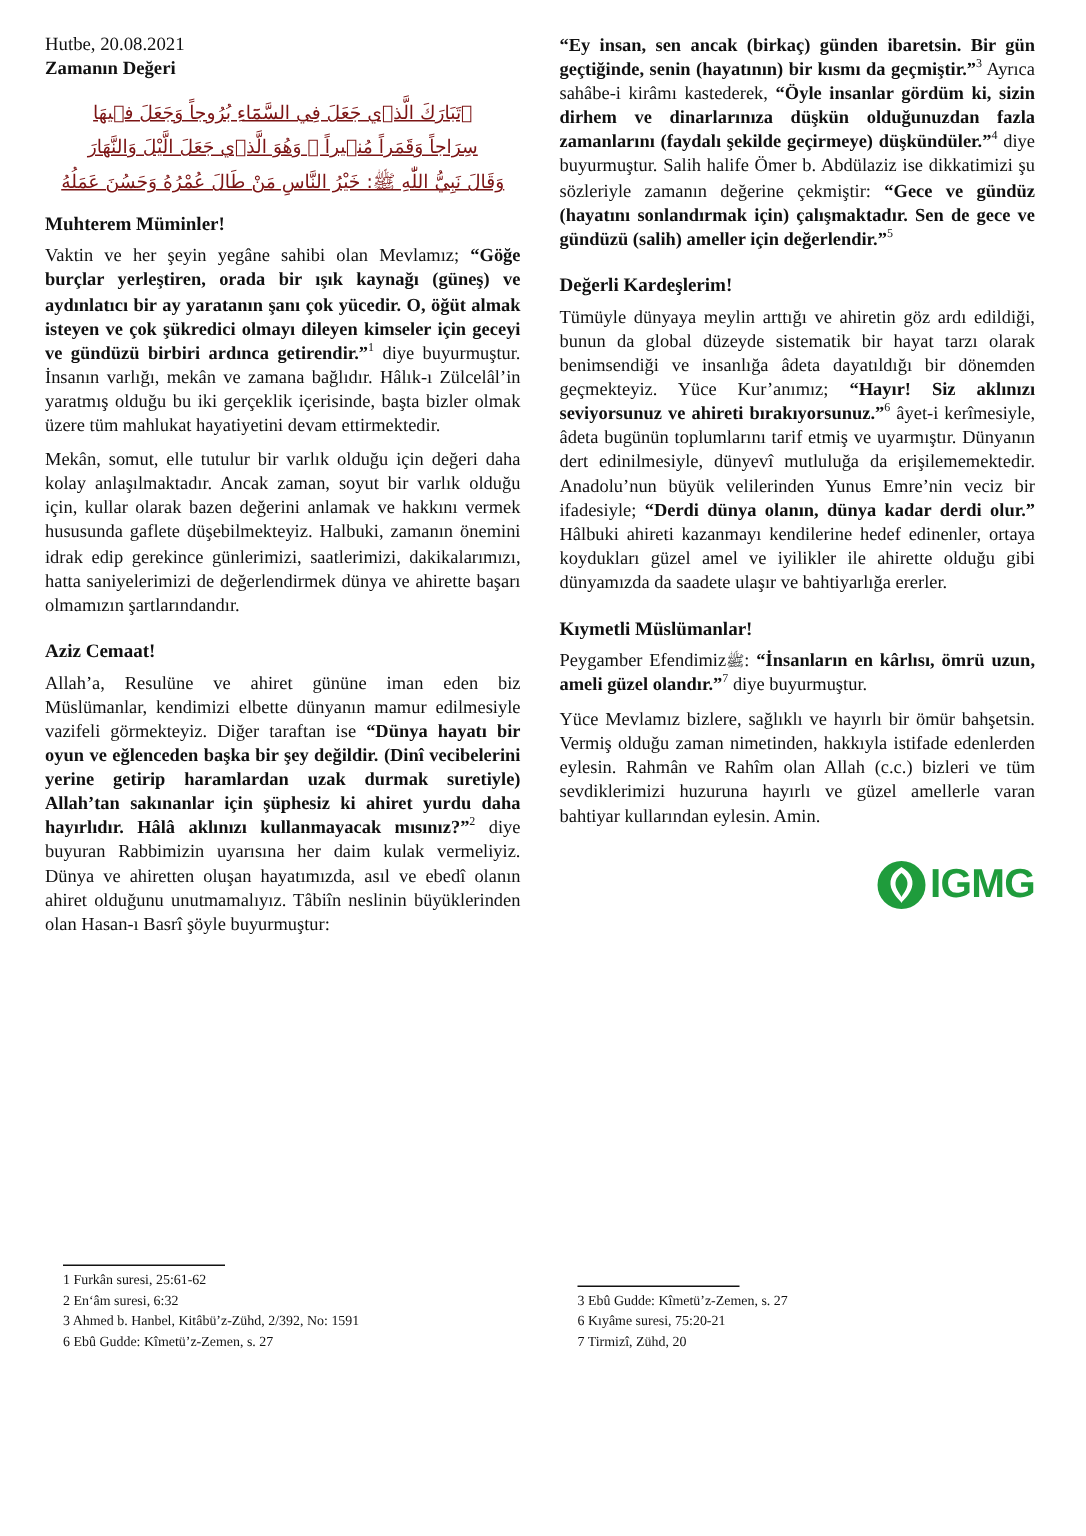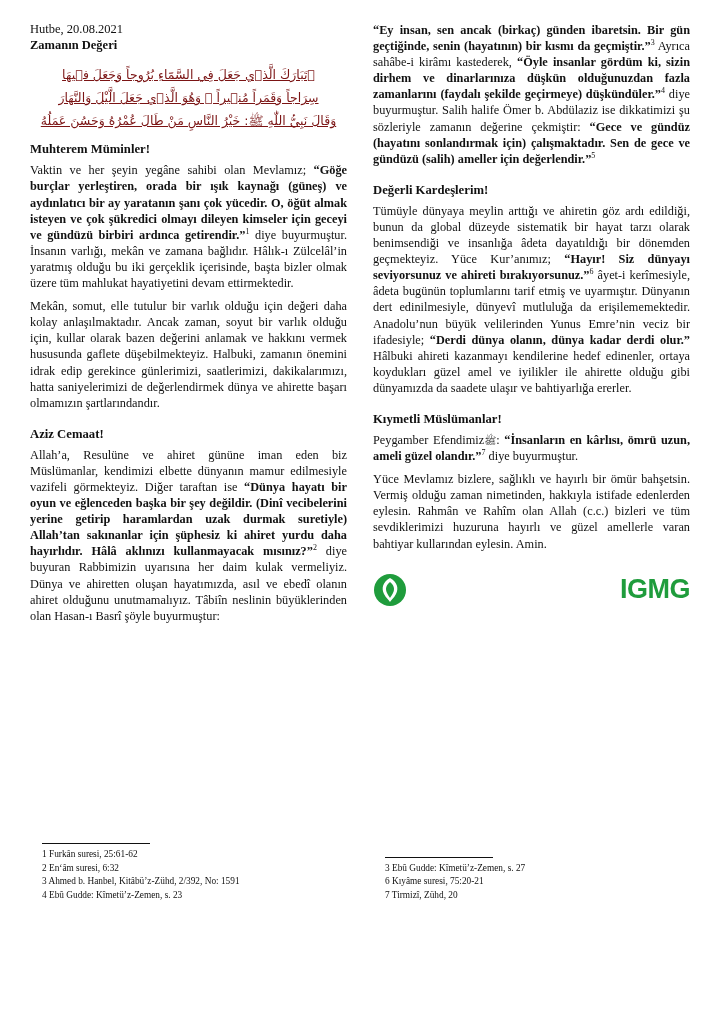--- a/index.html
+++ b/index.html
@@ -98,21 +98,21 @@
     height: 1px;
     background: #111;
     margin-bottom: 4px;
   }
   .footnote {
     display: block;
   }
   .logo-wrap {
     display: flex;
     align-items: center;
-    justify-content: space-between;
+    justify-content: flex-end;
     gap: 2px;
     margin: 14px 0 6px 0;
   }
   .logo-mark {
     width: 34px;
     height: 34px;
     position: relative;
   }
   .logo-text {
     font-family: "Liberation Sans", sans-serif;
@@ -155,36 +155,36 @@
         <b>“Dünya hayatı bir oyun ve eğlenceden başka bir şey değildir. (Dinî vecibelerini yerine getirip haramlardan uzak durmak suretiyle) Allah’tan sakınanlar için şüphesiz ki ahiret yurdu daha hayırlıdır. Hâlâ aklınızı kullanmayacak mısınız?”</b><sup>2</sup><span> diye buyuran Rabbimizin uyarısına her daim kulak vermeliyiz. Dünya ve ahiretten oluşan hayatımızda, asıl ve ebedî olanın ahiret olduğunu unutmamalıyız. Tâbiîn neslinin büyüklerinden olan Hasan-ı Basrî şöyle buyurmuştur:</span>
       </p>
 
       <div class="spacer-flex"></div>
 
       <div class="footnotes">
         <div class="footnote-rule"></div>
         <span class="footnote">1  Furkân suresi, 25:61-62</span>
         <span class="footnote">2  En‘âm suresi, 6:32</span>
         <span class="footnote">3  Ahmed b. Hanbel, Kitâbü’z-Zühd, 2/392, No: 1591</span>
-        <span class="footnote">4  Ebû Gudde: Kîmetü’z-Zemen, s. 23</span>
+        <span class="footnote">6  Ebû Gudde: Kîmetü’z-Zemen, s. 27</span>
       </div>
     </div>
 
     <div class="col">
       <p class="body">
         <b>“Ey insan, sen ancak (birkaç) günden ibaretsin. Bir gün geçtiğinde, senin (hayatının) bir kısmı da geçmiştir.”</b><sup>3</sup><span> Ayrıca sahâbe-i kirâmı kastederek,</span>
         <b>“Öyle insanlar gördüm ki, sizin dirhem ve dinarlarınıza düşkün olduğunuzdan fazla zamanlarını (faydalı şekilde geçirmeye) düşkündüler.”</b><sup>4</sup><span> diye buyurmuştur. Salih halife Ömer b. Abdülaziz ise dikkatimizi şu sözleriyle zamanın değerine çekmiştir:</span>
         <b>“Gece ve gündüz (hayatını sonlandırmak için) çalışmaktadır. Sen de gece ve gündüzü (salih) ameller için değerlendir.”</b><sup>5</sup>
       </p>
 
       <div class="heading">Değerli Kardeşlerim!</div>
 
       <p class="body">
         <span>Tümüyle dünyaya meylin arttığı ve ahiretin göz ardı edildiği, bunun da global düzeyde sistematik bir hayat tarzı olarak benimsendiği ve insanlığa âdeta dayatıldığı bir dönemden geçmekteyiz. Yüce Kur’anımız;</span>
-        <b>“Hayır! Siz dünyayı seviyorsunuz ve ahireti bırakıyorsunuz.”</b><sup>6</sup><span> âyet-i kerîmesiyle, âdeta bugünün toplumlarını tarif etmiş ve uyarmıştır. Dünyanın dert edinilmesiyle, dünyevî mutluluğa da erişilememektedir. Anadolu’nun büyük velilerinden Yunus Emre’nin veciz bir ifadesiyle;</span>
+        <b>“Hayır! Siz aklınızı seviyorsunuz ve ahireti bırakıyorsunuz.”</b><sup>6</sup><span> âyet-i kerîmesiyle, âdeta bugünün toplumlarını tarif etmiş ve uyarmıştır. Dünyanın dert edinilmesiyle, dünyevî mutluluğa da erişilememektedir. Anadolu’nun büyük velilerinden Yunus Emre’nin veciz bir ifadesiyle;</span>
         <b>“Derdi dünya olanın, dünya kadar derdi olur.”</b><span> Hâlbuki ahireti kazanmayı kendilerine hedef edinenler, ortaya koydukları güzel amel ve iyilikler ile ahirette olduğu gibi dünyamızda da saadete ulaşır ve bahtiyarlığa ererler.</span>
       </p>
 
       <div class="heading">Kıymetli Müslümanlar!</div>
 
       <p class="body">
         <span>Peygamber Efendimiz</span><span class="seal">ﷺ</span><span>: </span><b>“İnsanların en kârlısı, ömrü uzun, ameli güzel olandır.”</b><sup>7</sup><span> diye buyurmuştur.</span>
       </p>
 
       <p class="body">Yüce Mevlamız bizlere, sağlıklı ve hayırlı bir ömür bahşetsin. Vermiş olduğu zaman nimetinden, hakkıyla istifade edenlerden eylesin. Rahmân ve Rahîm olan Allah (c.c.) bizleri ve tüm sevdiklerimizi huzuruna hayırlı ve güzel amellerle varan bahtiyar kullarından eylesin. Amin.</p>

